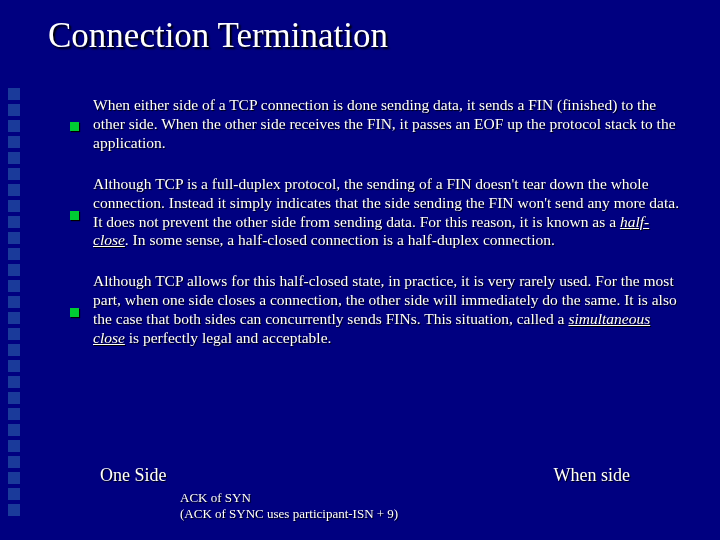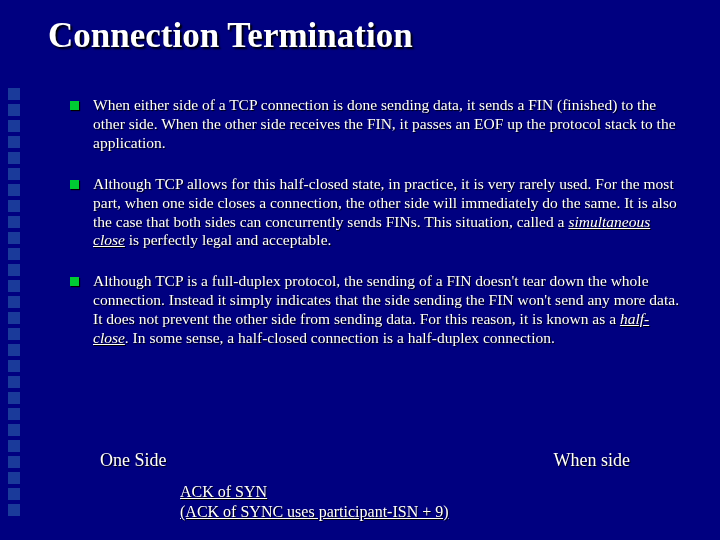--- a/index.html
+++ b/index.html
@@ -24,31 +24,31 @@
     height: 12px;
     background: #1a3a9a;
   }
   .title {
     position: absolute;
     left: 48px;
     top: 16px;
     font-size: 35px;
     color: #fff;
     text-shadow: 2px 2px 2px #000;
-    font-weight: bold;
+    font-weight: normal;
   }
   .content {
     position: absolute;
     left: 70px;
     top: 96px;
     width: 610px;
   }
   .bullet-item {
     display: flex;
-    align-items: flex-start;
+    align-items: center;
     margin-bottom: 22px;
   }
   .bullet {
     flex: 0 0 auto;
     width: 9px;
     height: 9px;
     background: #00cc33;
     margin-top: 5px;
     margin-right: 14px;
     box-shadow: 1px 1px 1px #000;
@@ -69,27 +69,26 @@
   }
   .footer-row {
     display: flex;
     justify-content: space-between;
     padding: 0 90px 0 100px;
     font-size: 18px;
     color: #fff;
     text-shadow: 1px 1px 1px #000;
   }
   .footer-sub {
-    margin-top: 11px;
+    margin-top: 4px;
     padding-left: 180px;
-    font-size: 16px;
+    font-size: 13px;
     color: #fff;
     text-shadow: 1px 1px 1px #000;
     line-height: 1.25;
-    text-decoration: underline;
   }
 </style>
 </head>
 <body>
 
 <div class="deco-col">
   <div class="sq"></div>
     <div class="sq"></div>
     <div class="sq"></div>
     <div class="sq"></div>
@@ -120,25 +119,25 @@
 
 <h1 class="title">Connection Termination</h1>
 
 <div class="content">
   <div class="bullet-item">
     <div class="bullet"></div>
     <div class="bullet-text">When either side of a TCP connection is done sending data, it sends a FIN (finished) to the other side. When the other side receives the FIN, it passes an EOF up the protocol stack to the application.</div>
   </div>
   <div class="bullet-item">
     <div class="bullet"></div>
-    <div class="bullet-text">Although TCP allows for this half-closed state, in practice, it is very rarely used. For the most part, when one side closes a connection, the other side will immediately do the same. It is also the case that both sides can concurrently sends FINs. This situation, called a <i>simultaneous close</i> is perfectly legal and acceptable.</div>
+    <div class="bullet-text">Although TCP is a full-duplex protocol, the sending of a FIN doesn't tear down the whole connection. Instead it simply indicates that the side sending the FIN won't send any more data. It does not prevent the other side from sending data. For this reason, it is known as a <i>half-close</i>. In some sense, a half-closed connection is a half-duplex connection.</div>
   </div>
   <div class="bullet-item">
     <div class="bullet"></div>
-    <div class="bullet-text">Although TCP is a full-duplex protocol, the sending of a FIN doesn't tear down the whole connection. Instead it simply indicates that the side sending the FIN won't send any more data. It does not prevent the other side from sending data. For this reason, it is known as a <i>half-close</i>. In some sense, a half-closed connection is a half-duplex connection.</div>
+    <div class="bullet-text">Although TCP allows for this half-closed state, in practice, it is very rarely used. For the most part, when one side closes a connection, the other side will immediately do the same. It is also the case that both sides can concurrently sends FINs. This situation, called a <i>simultaneous close</i> is perfectly legal and acceptable.</div>
   </div>
 </div>
 
 <div class="footer">
   <div class="footer-row">
     <span>One Side</span>
     <span>When side</span>
   </div>
   <div class="footer-sub">
     <div>ACK of SYN</div>

